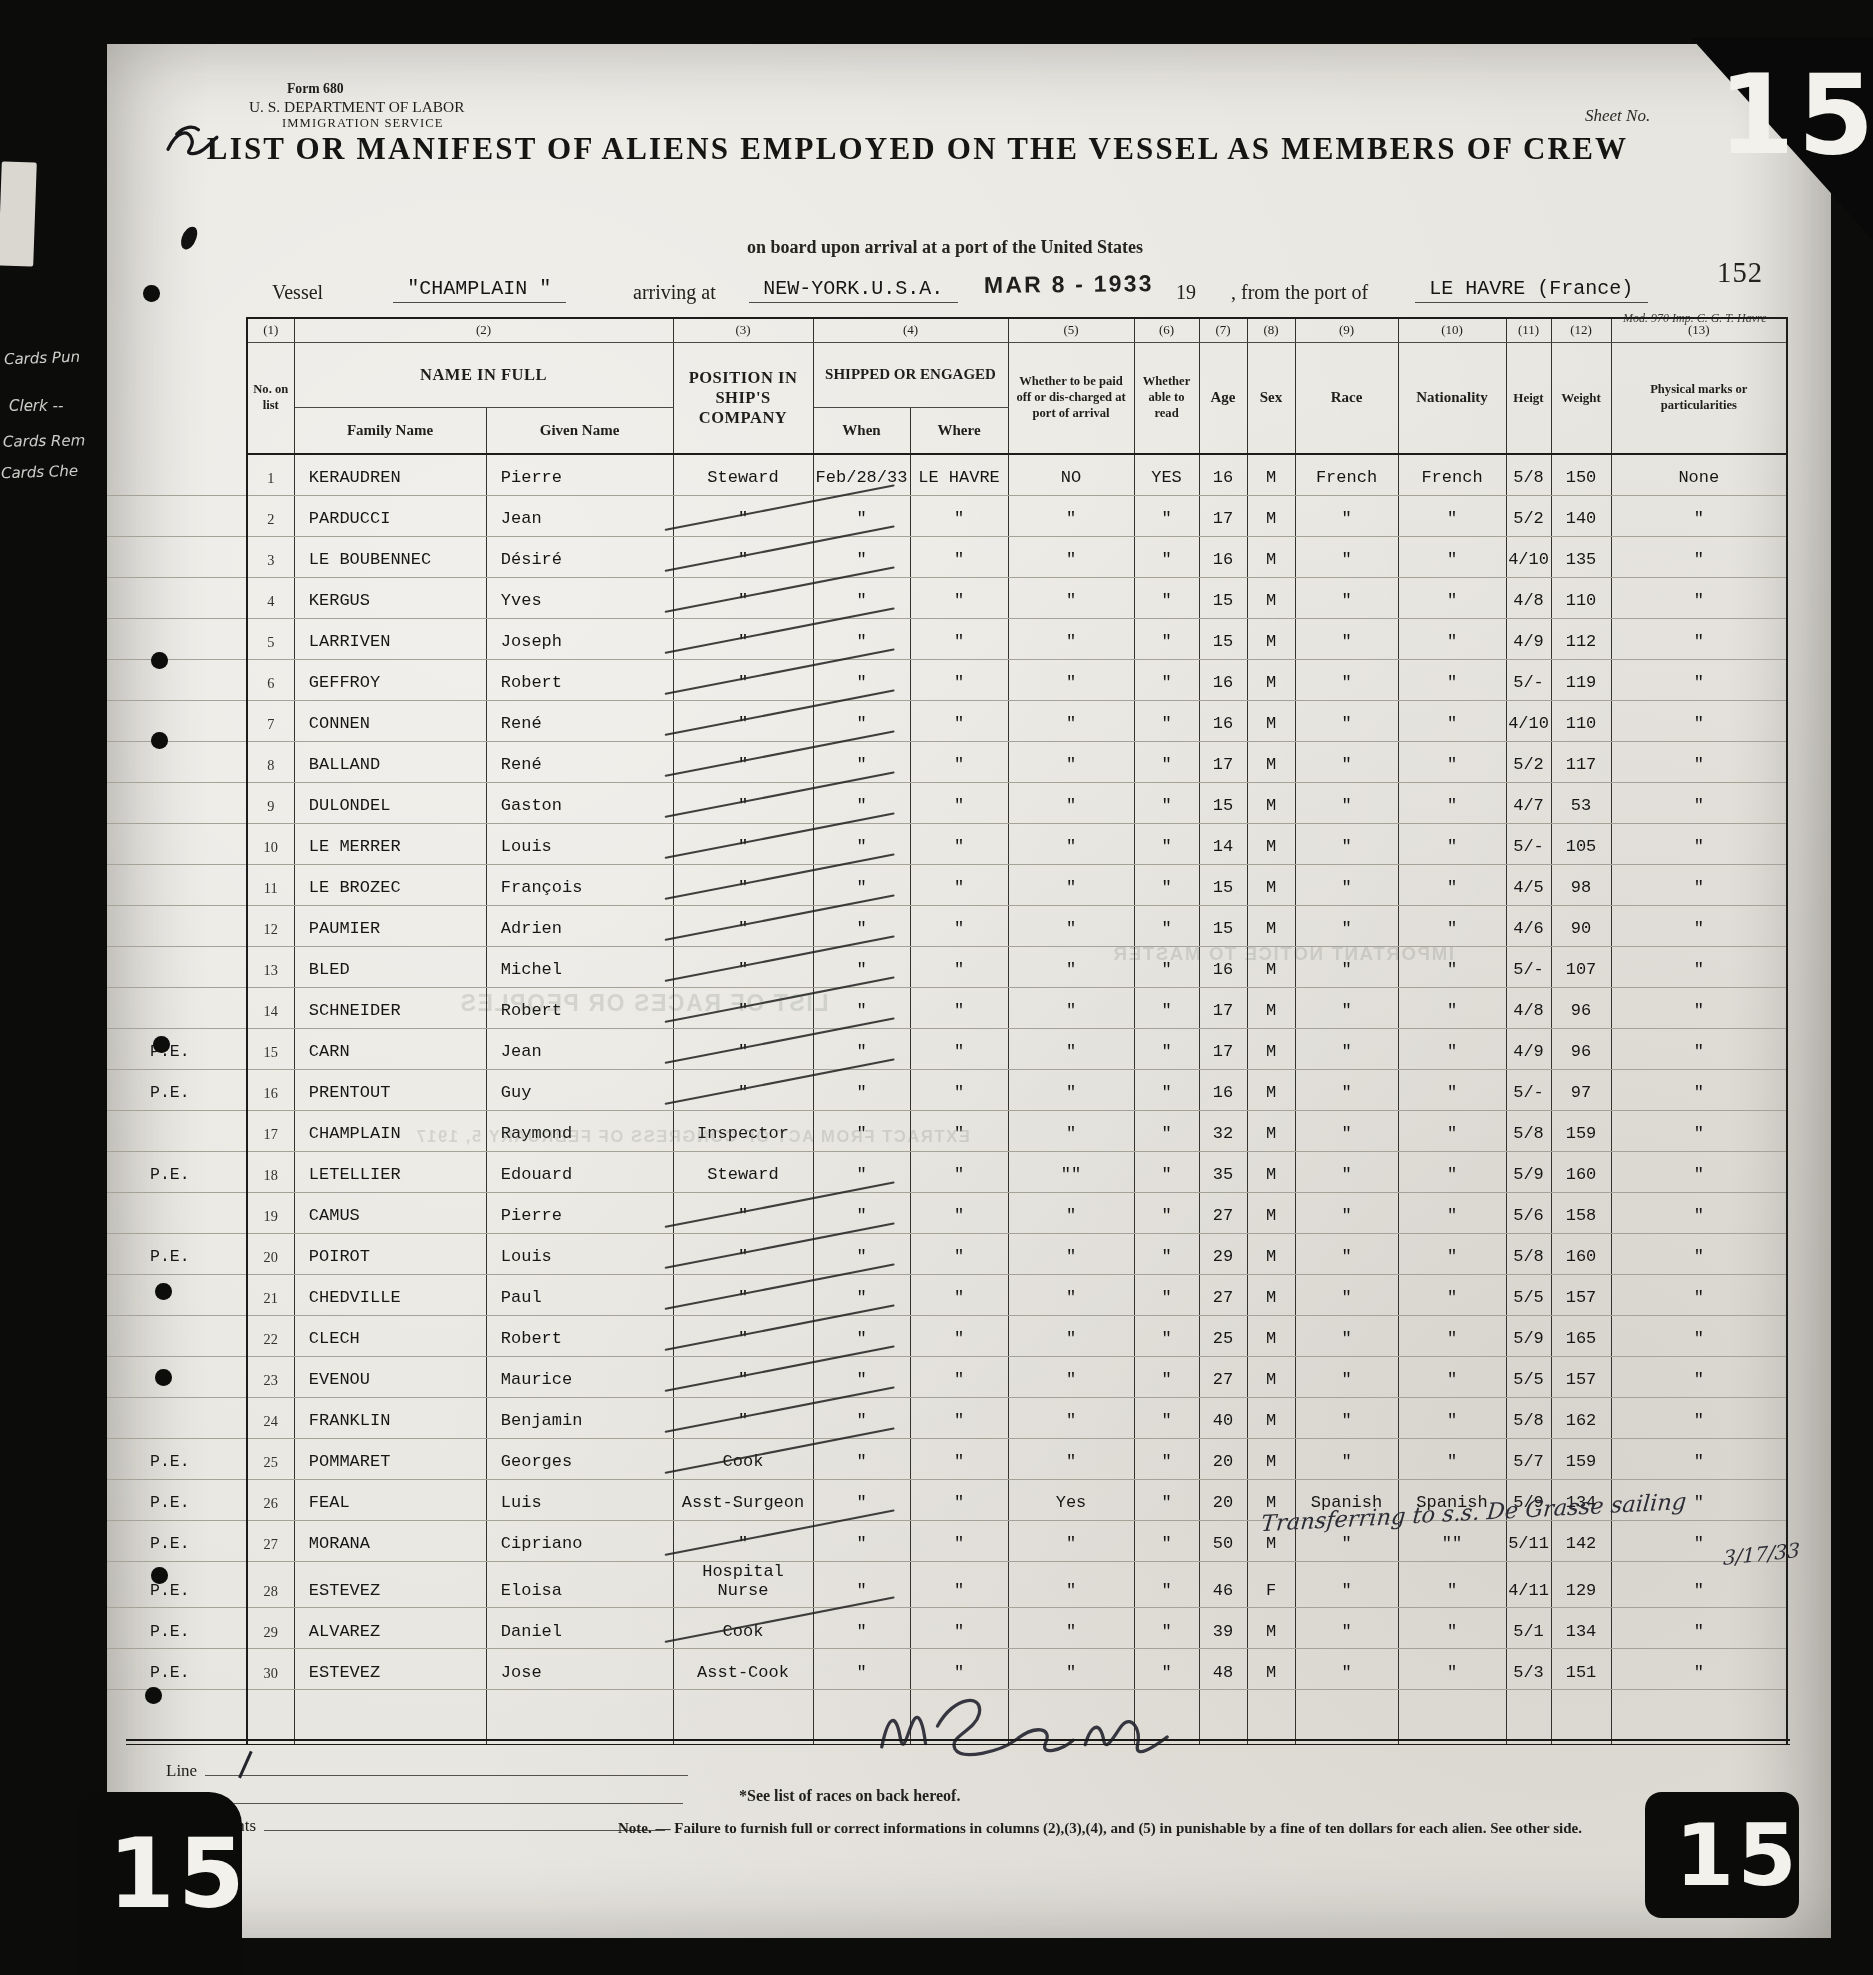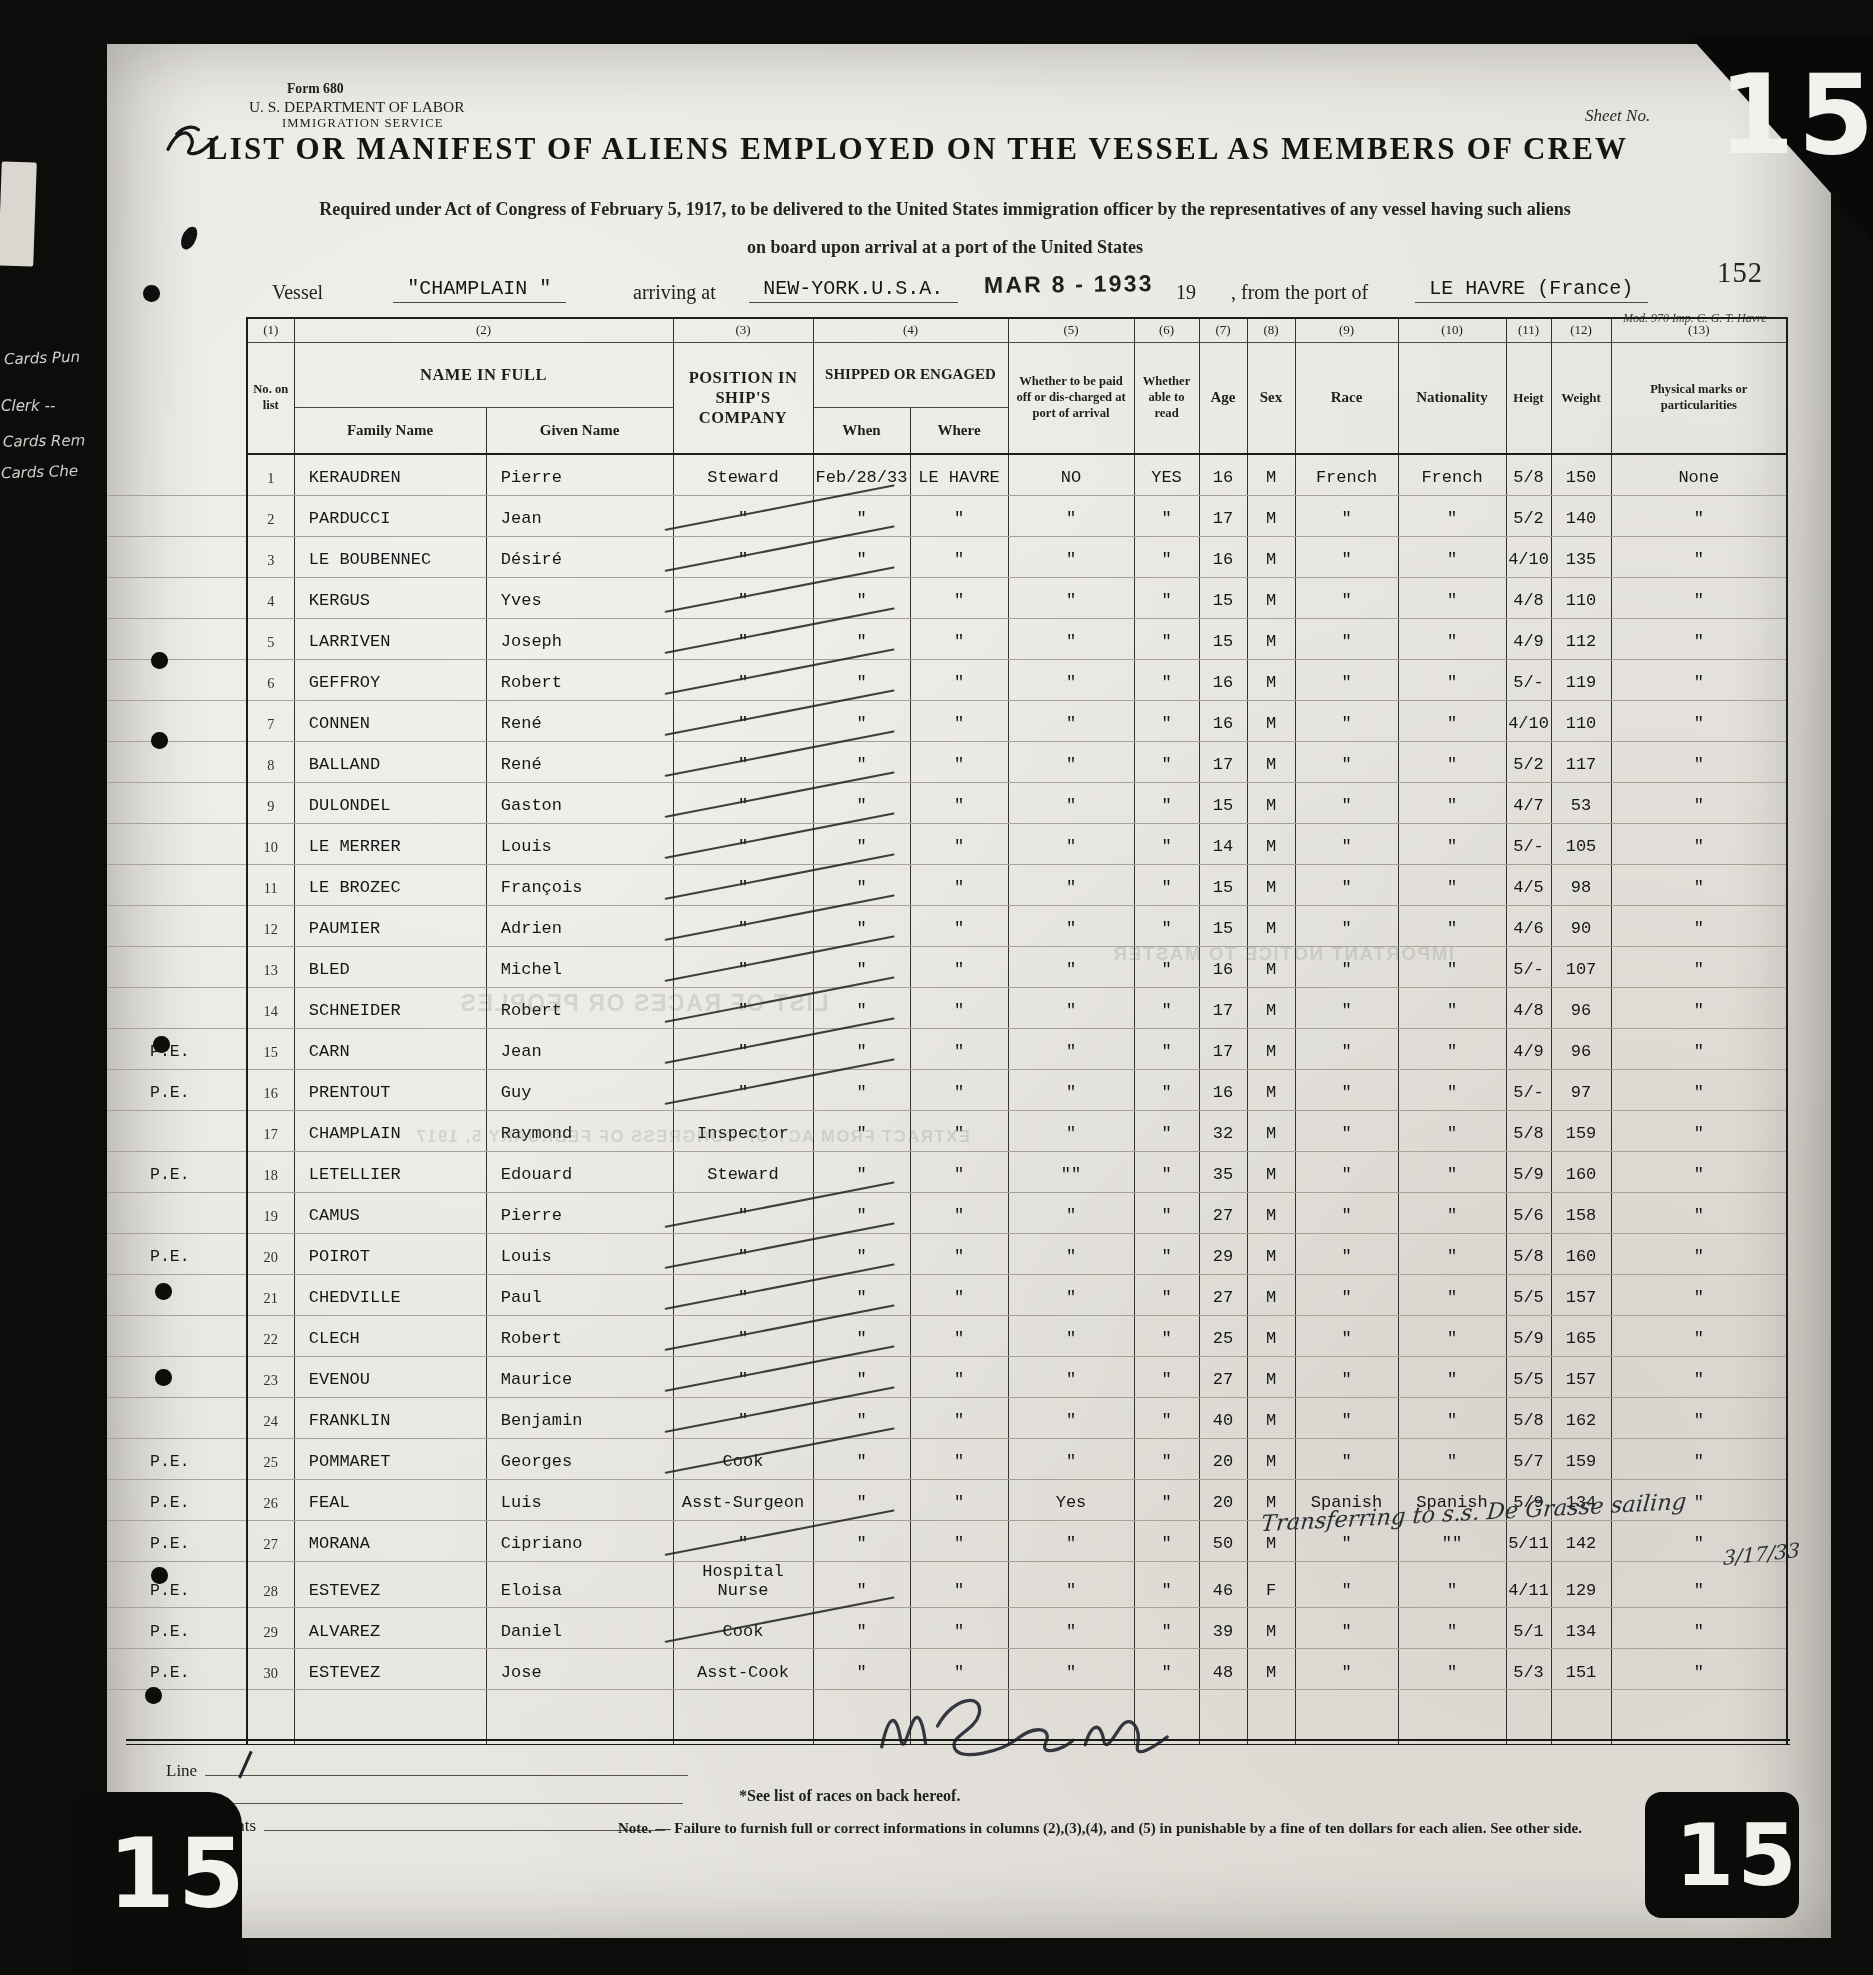--- a/index.html
+++ b/index.html
@@ -91,21 +91,21 @@
     font-family:"Liberation Sans", sans-serif; letter-spacing:1.6px; white-space:nowrap; }
   .punch { width:16.5px; height:16.5px; border-radius:50%; background:#0d0d0c; }
   .inkblob { left:75px; top:182px; width:14.3px; height:24px; background:#111; border-radius:60% 40% 55% 45%;
     transform:rotate(18deg); }
 </style>
 </head>
 <body>
 
 <div class="sticker"></div>
 <div class="edge-frag" style="left:4.4px;top:349px;transform:rotate(-2deg);">Cards Pun</div>
-<div class="edge-frag" style="left:1px;top:397px;">Clerk --</div>
+<div class="edge-frag" style="left:9px;top:397px;">Clerk --</div>
 <div class="edge-frag" style="left:3.3px;top:432px;transform:rotate(-1deg);">Cards Rem</div>
 <div class="edge-frag" style="left:1.1px;top:463px;transform:rotate(-2deg);">Cards Che</div>
 
 <div class="corner-wedge"></div>
 <div class="big-num" style="left:1718px;top:51px;font-size:110px;">15</div>
 
 <div class="blob" style="left:77px;top:1792px;width:165px;height:183px;border-radius:22px 33px 5.5px 0;"></div>
 <div class="big-num" style="left:108px;top:1818px;font-size:96px;">15</div>
 
 <div class="blob" style="left:1645px;top:1792px;width:154px;height:126px;border-radius:16.5px;"></div>
@@ -119,21 +119,20 @@
     <div class="l3">IMMIGRATION SERVICE</div>
   </div>
 
   <div class="sheet-label">Sheet No.</div>
 
   <div class="doc-title">LIST OR MANIFEST OF ALIENS EMPLOYED ON THE VESSEL AS MEMBERS OF CREW</div>
   <svg style="left:53px;top:77px;" width="66" height="38" viewBox="0 0 120 70">
     <path d="M14,52 C30,18 52,14 58,34 C63,50 42,58 58,60 C76,62 92,40 104,30 M30,24 C44,10 60,8 70,16" fill="none" stroke="#17171a" stroke-width="6" stroke-linecap="round"></path>
   </svg>
 
-  <div class="req-line" style="top:155px;">Required under Act of Congress of February 5, 1917, to be delivered to the United States immigration officer by the representatives of any vessel having such aliens</div>
   <div class="req-line" style="top:193px;">on board upon arrival at a port of the United States</div>
 
   <div class="page-stamp printed">152</div>
   <div class="printers-mark">Mod. 970 Imp. C. G. T. Havre</div>
 
   <div class="vessel-row">
     <span class="vlabel" style="left:165px;top:237px;">Vessel</span>
     <span class="vtyped typed" style="left:286px;top:233px;">"CHAMPLAIN "</span>
     <span class="vlabel" style="left:526px;top:237px;">arriving at</span>
     <span class="vtyped typed" style="left:642px;top:233px;">NEW-YORK.U.S.A.</span>

